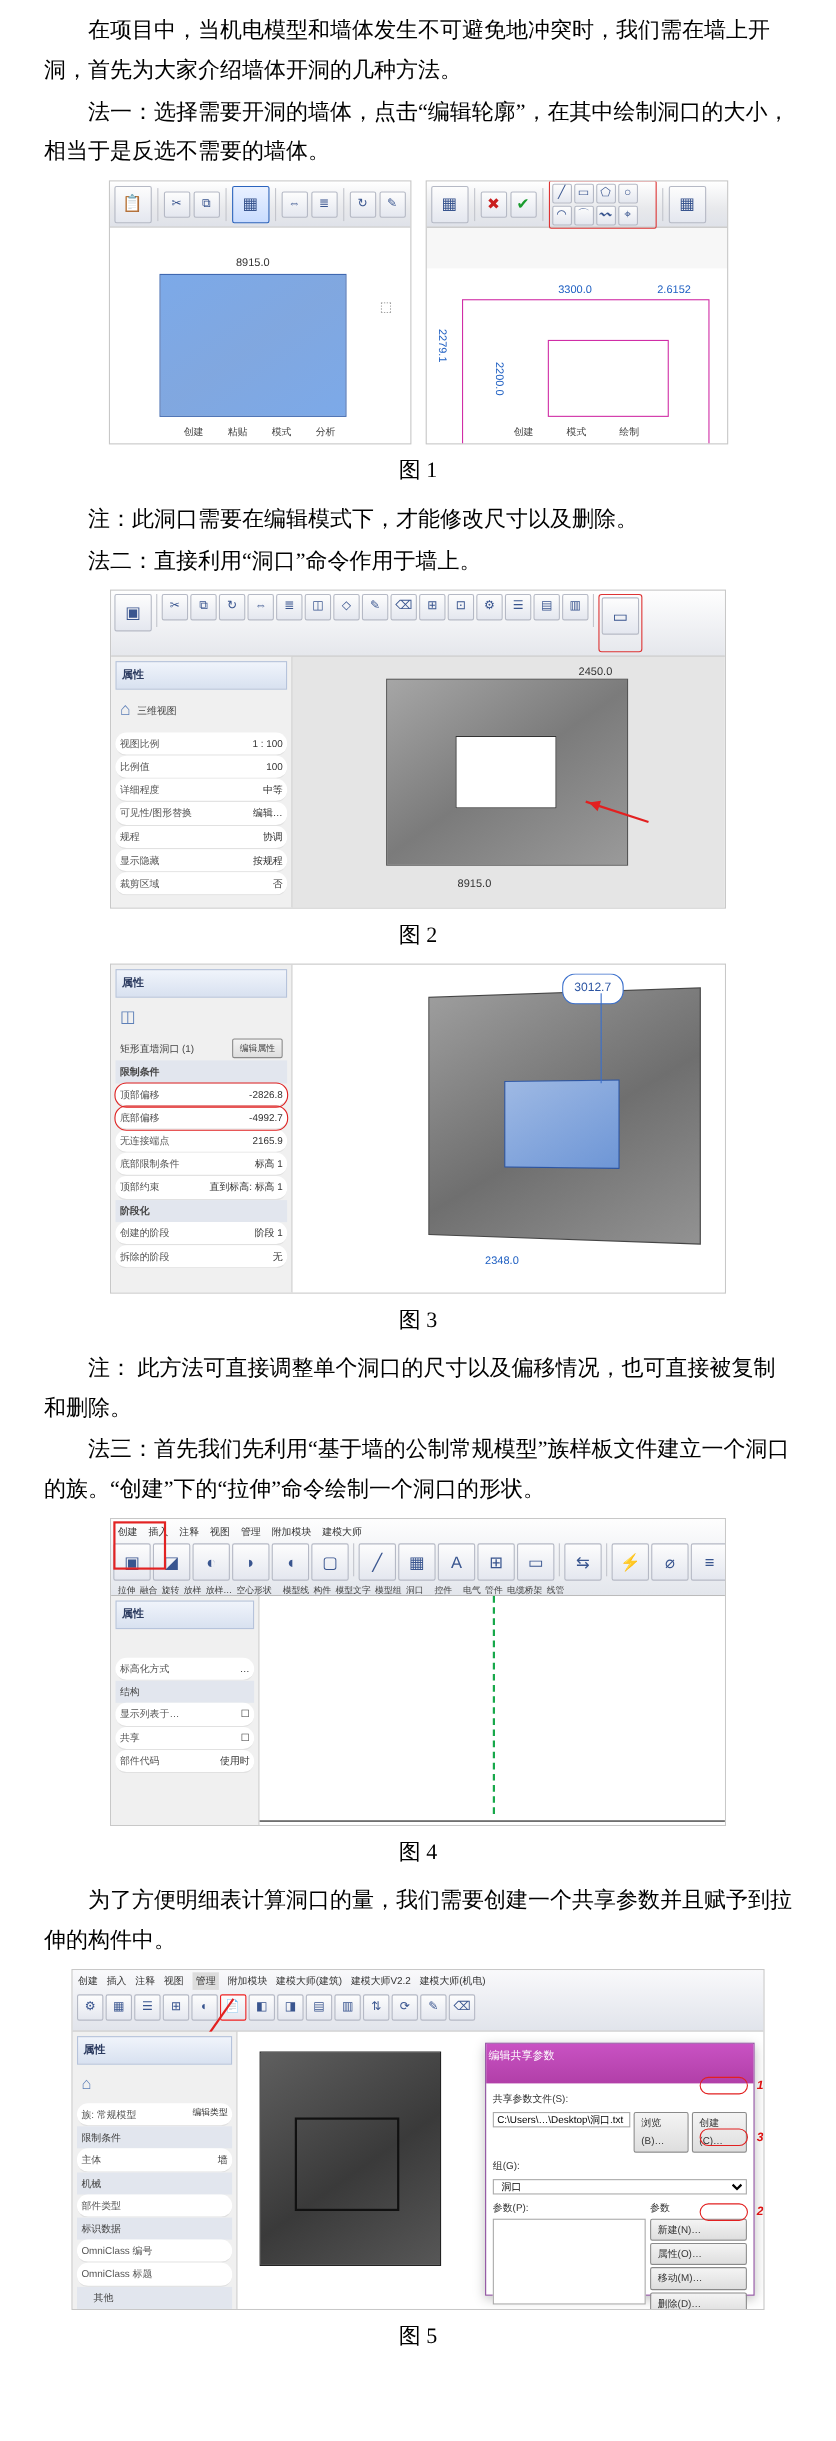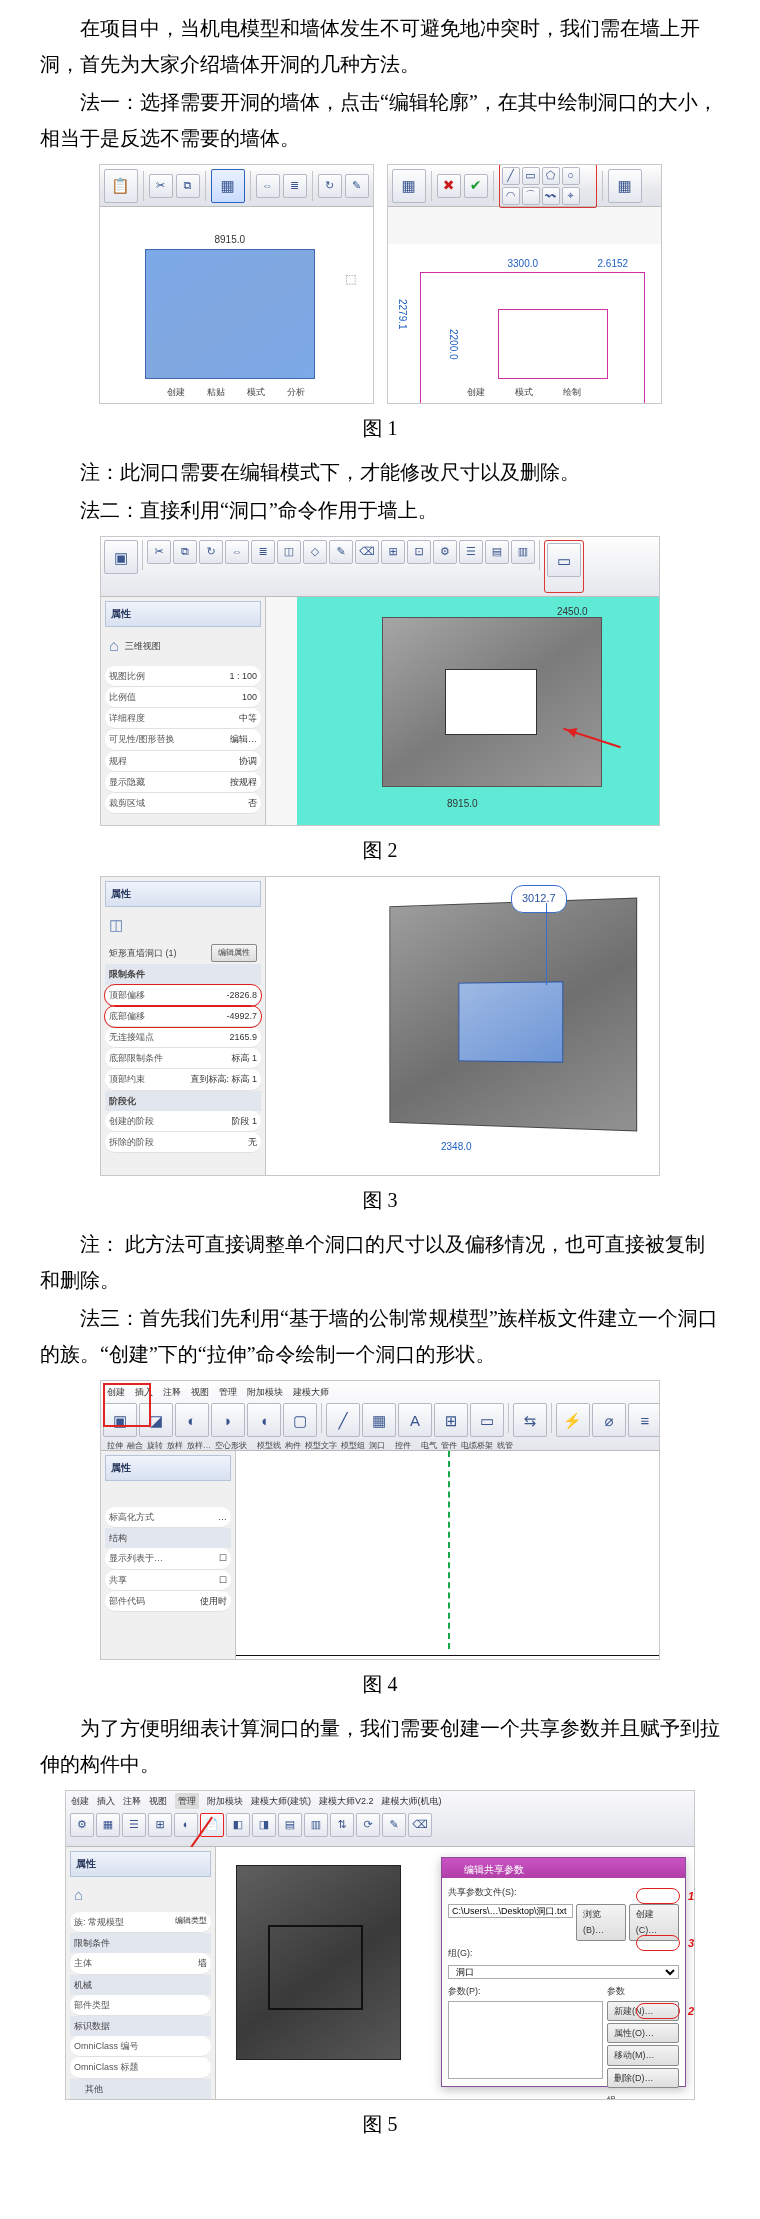--- a/index.html
+++ b/index.html
@@ -72,21 +72,21 @@
     .mini-btns { display:flex; flex-wrap:wrap; gap:2px; }
     .fig2-body { position:absolute; top:60px; left:0; right:0; bottom:0; display:flex; }
     .panel-left {
       width: 165px; background:#f0f0f0; border-right:1px solid #c5c5c5; padding:4px;
       font-size:9px; color:#444;
     }
     .panel-left .hdr { background:linear-gradient(#f0f4fb,#d8e1f0); border:1px solid #b6c3db; padding:3px 5px; font-weight:bold; color:#2b3a5f; font-size:10px;}
     .prop-row { display:flex; justify-content:space-between; padding:2px 4px; border-bottom:1px solid #e1e1e1; background:#fff;border-radius:10px; }
     .prop-row .k { color:#555; }
     .prop-row .v { color:#333; }
-    .canvas-main { flex:1; position:relative; background:#5eead4;margin-left:31px; }
+    .canvas-main { flex:1; position:relative; background:#e5e5e5; }
     .gray-wall {
       position:absolute; left:85px; top:20px; width:220px; height:170px;
       background: linear-gradient(145deg,#a6a6a6,#7b7b7b 50%,#9a9a9a);
       border:1px solid #555;
     }
     .hole-white {
       position:absolute; left:148px; top:72px; width:92px; height:66px;
       background:#fff; border:1px solid #333;
     }
     .red-arrow {
@@ -143,21 +143,21 @@
     }
     .dk-hole {
       position:absolute; left:52px; top:78px; width:95px; height:85px;
       border:2px solid #111;
     }
     .dlg {
       position:absolute; right:8px; top:10px; width:245px; height:230px;
       background:#fff; border:1px solid #8c4d9d;
       box-shadow: 0 3px 10px rgba(0,0,0,.25);
     }
-    .dlg-hdr { height:20px; background:linear-gradient(#c952c3,#b13fa8); color:#fff; font-size:10px; padding:3px 22px;}
+    .dlg-hdr { height:36px; background:linear-gradient(#c952c3,#b13fa8); color:#fff; font-size:10px; padding:3px 2px;}
     .dlg-body { padding:6px; font-size:9px; color:#333; }
     .dlg-row { display:flex; gap:3px; margin-bottom:4px; }
     .dlg-in { flex:1; border:1px solid #aaa; height:14px; background:#fff; font-size:9px; padding:0 3px;}
     .dlg-btn { border:1px solid #8a8a8a; background:linear-gradient(#f4f4f4,#dedede); padding:1px 6px; font-size:9px; border-radius:2px; }
     .dlg-list {
       border:1px solid #aaa; height:78px; background:#fff; margin-bottom:4px;
     }
     .red-num {
       position:absolute; width:16px; height:16px; line-height:16px; text-align:center;
       font-size:11px; color:#d11; font-style:italic; font-weight:bold;
@@ -547,21 +547,21 @@
               <span>组(G):</span>
             </div>
             <div class="dlg-row">
               <select class="dlg-in"><option>洞口</option></select>
             </div>
             <div style="display:flex;gap:4px;">
               <div style="flex:1;">
                 <div style="font-size:9px;margin-bottom:2px;">参数(P):</div>
                 <div class="dlg-list"></div>
               </div>
-              <div style="display:flex;flex-direction:column;gap:2px;width:72px;">
+              <div style="display:flex;flex-direction:column;gap:2px;width:88px;">
                 <div style="font-size:9px;">参数</div>
                 <span class="dlg-btn">新建(N)…</span>
                 <span class="dlg-btn">属性(O)…</span>
                 <span class="dlg-btn">移动(M)…</span>
                 <span class="dlg-btn">删除(D)…</span>
                 <div style="font-size:9px;margin-top:2px;">组</div>
 
               </div>
             </div>
 

